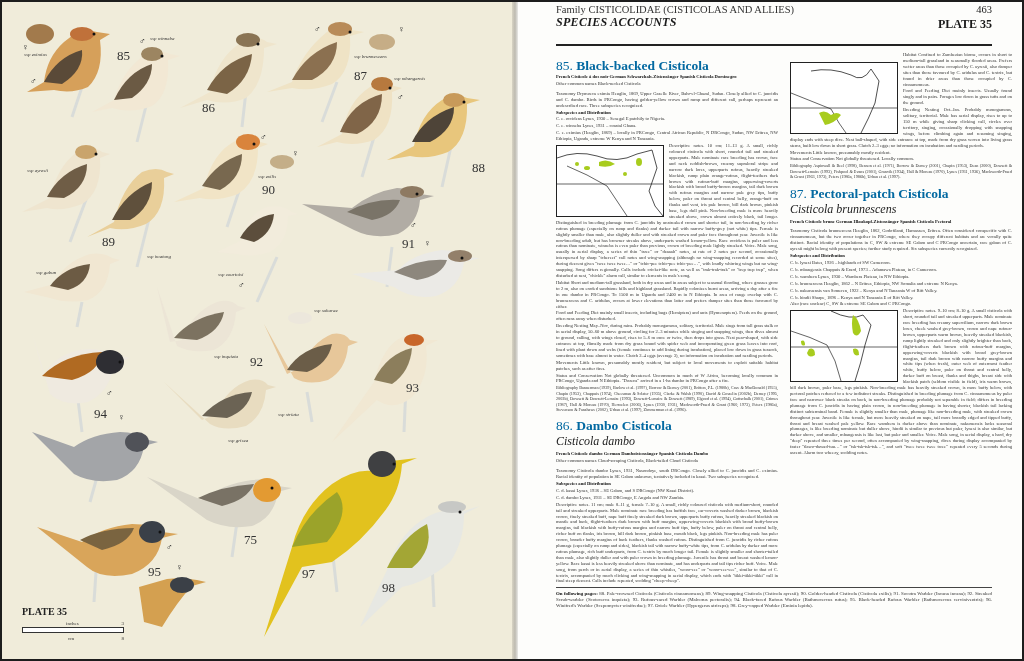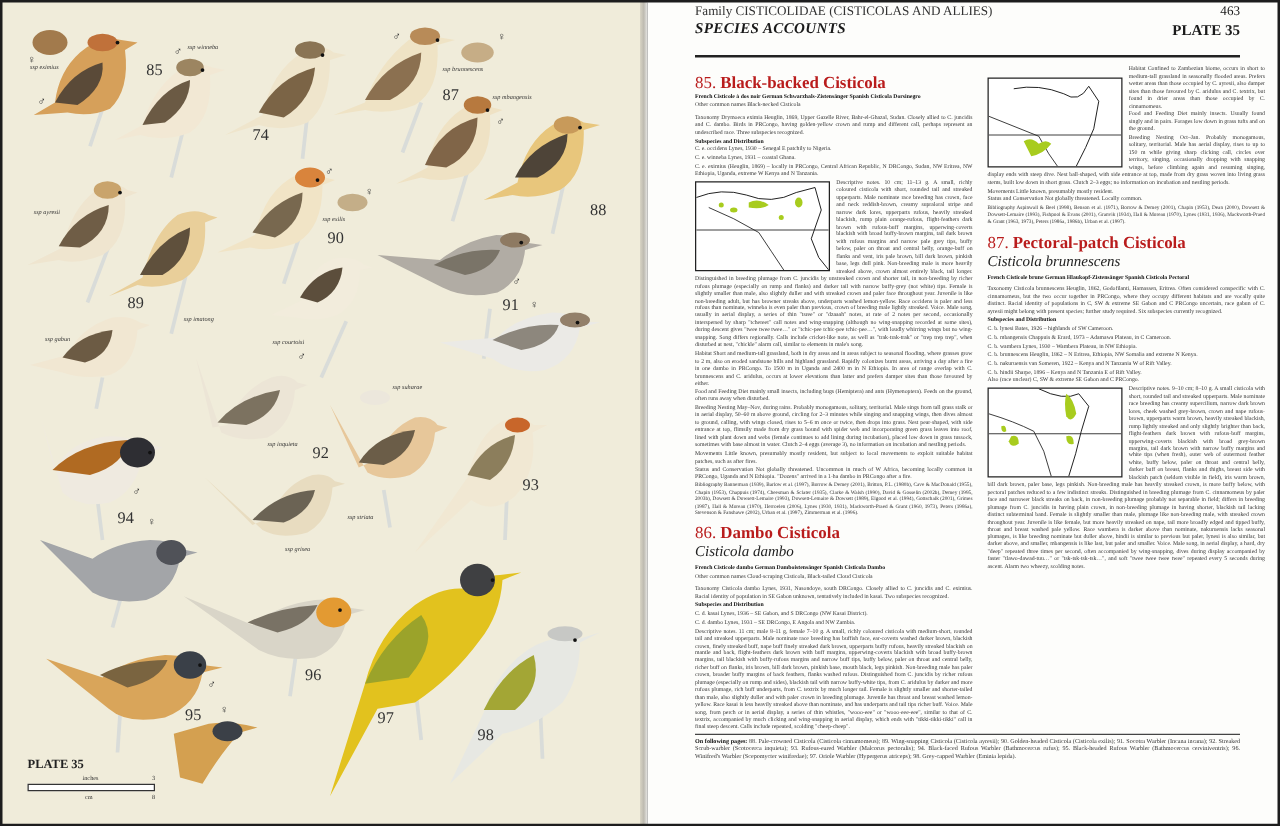--- a/index.html
+++ b/index.html
@@ -19,21 +19,21 @@
   
   .hdr { position:absolute; left:38px; right:30px; top:2px; }
   .hdr .fam { font-size:10.5px; color:#333; }
   .hdr .sec { font-size:12px; font-weight:bold; letter-spacing:0.3px;font-style:italic; }
   .hdr .pg { position:absolute; right:0; top:0; font-size:10.5px; }
   .hdr .pl { position:absolute; right:0; top:13px; font-size:12px; font-weight:bold; }
   .rule { position:absolute; left:38px; right:30px; top:42px; height:2px; background:#222; }
   .col { position:absolute; top:50px; width:222px; font-size:4.6px; line-height:5.9px; text-align:justify; color:#333; }
   .col.c1 { left:38px; }
   .col.c2 { left:272px; }
-  .sp-title { font-size:13.5px; font-weight:bold; line-height:16px; margin:6px 0 0; color:#b91c1c; }
+  .sp-title { font-size:13.5px; font-weight:bold; line-height:16px; margin:6px 0 0; color:#0369a1; }
   .sp-title .num { font-weight:normal; }
   .sp-sci { font-size:12px; font-style:italic; line-height:14px; margin:0 0 3px; color:#222; }
   .p { margin:0 0 1px; }
   .b { font-weight:bold; color:#111; }
   .map { float:left; width:106px; height:70px; border:1px solid #222; margin:2px 5px 2px 0; position:relative; background:#fff; }
   .map svg { position:absolute; left:0; top:0; width:100%; height:100%; }
   .foot-rule { position:absolute; left:38px; right:30px; top:585px; height:1px; background:#444; }
   .foot { position:absolute; left:38px; right:30px; top:589px; font-size:4.9px; line-height:6.2px; text-align:justify; color:#333; }
 </style>
 </head>
@@ -168,31 +168,31 @@
         <circle cx="460" cy="256" r="1.5"></circle>
           <circle cx="118" cy="360" r="1.5"></circle>
           <circle cx="270" cy="486" r="1.5"></circle>
         <circle cx="158" cy="530" r="1.5"></circle>
           <circle cx="392" cy="462" r="1.5"></circle>
           <circle cx="458" cy="510" r="1.5"></circle>
       </g>
     </svg>
 
     <span class="lbl" style="left:115px;top:46px">85</span>
-    <span class="lbl" style="left:200px;top:98px">74</span>
+    <span class="lbl" style="left:200px;top:98px">86</span>
     <span class="lbl" style="left:352px;top:66px">87</span>
     <span class="lbl" style="left:470px;top:158px">88</span>
     <span class="lbl" style="left:100px;top:232px">89</span>
     <span class="lbl" style="left:260px;top:180px">90</span>
     <span class="lbl" style="left:400px;top:234px">91</span>
     <span class="lbl" style="left:248px;top:352px">92</span>
-    <span class="lbl" style="left:416px;top:378px">93</span>
+    <span class="lbl" style="left:404px;top:378px">93</span>
     <span class="lbl" style="left:92px;top:404px">94</span>
     <span class="lbl" style="left:146px;top:562px">95</span>
-    <span class="lbl" style="left:242px;top:530px">96</span>
+    <span class="lbl" style="left:242px;top:530px">75</span>
     <span class="lbl" style="left:300px;top:564px">97</span>
     <span class="lbl" style="left:380px;top:578px">98</span>
 
     <span class="ssp" style="left:22px;top:50px">ssp eximius</span>
     <span class="ssp" style="left:148px;top:34px">ssp winneba</span>
     <span class="ssp" style="left:352px;top:52px">ssp brunnescens</span>
     <span class="ssp" style="left:392px;top:74px">ssp mbangensis</span>
     <span class="ssp" style="left:25px;top:166px">ssp ayresii</span>
     <span class="ssp" style="left:256px;top:172px">ssp exilis</span>
     <span class="ssp" style="left:145px;top:252px">ssp imatong</span>

